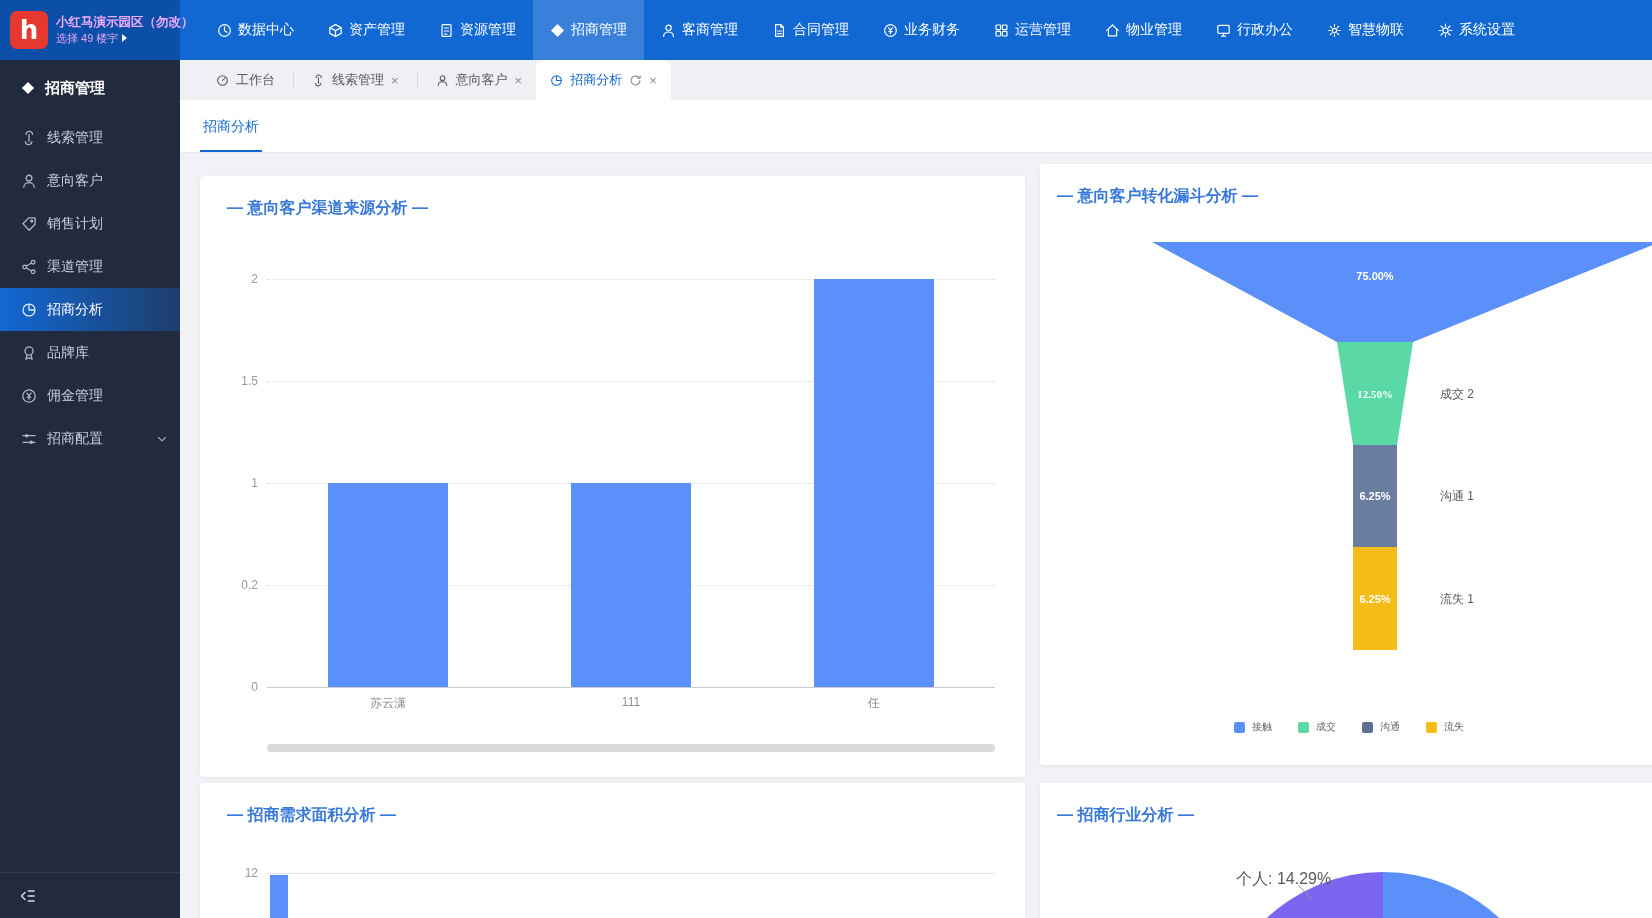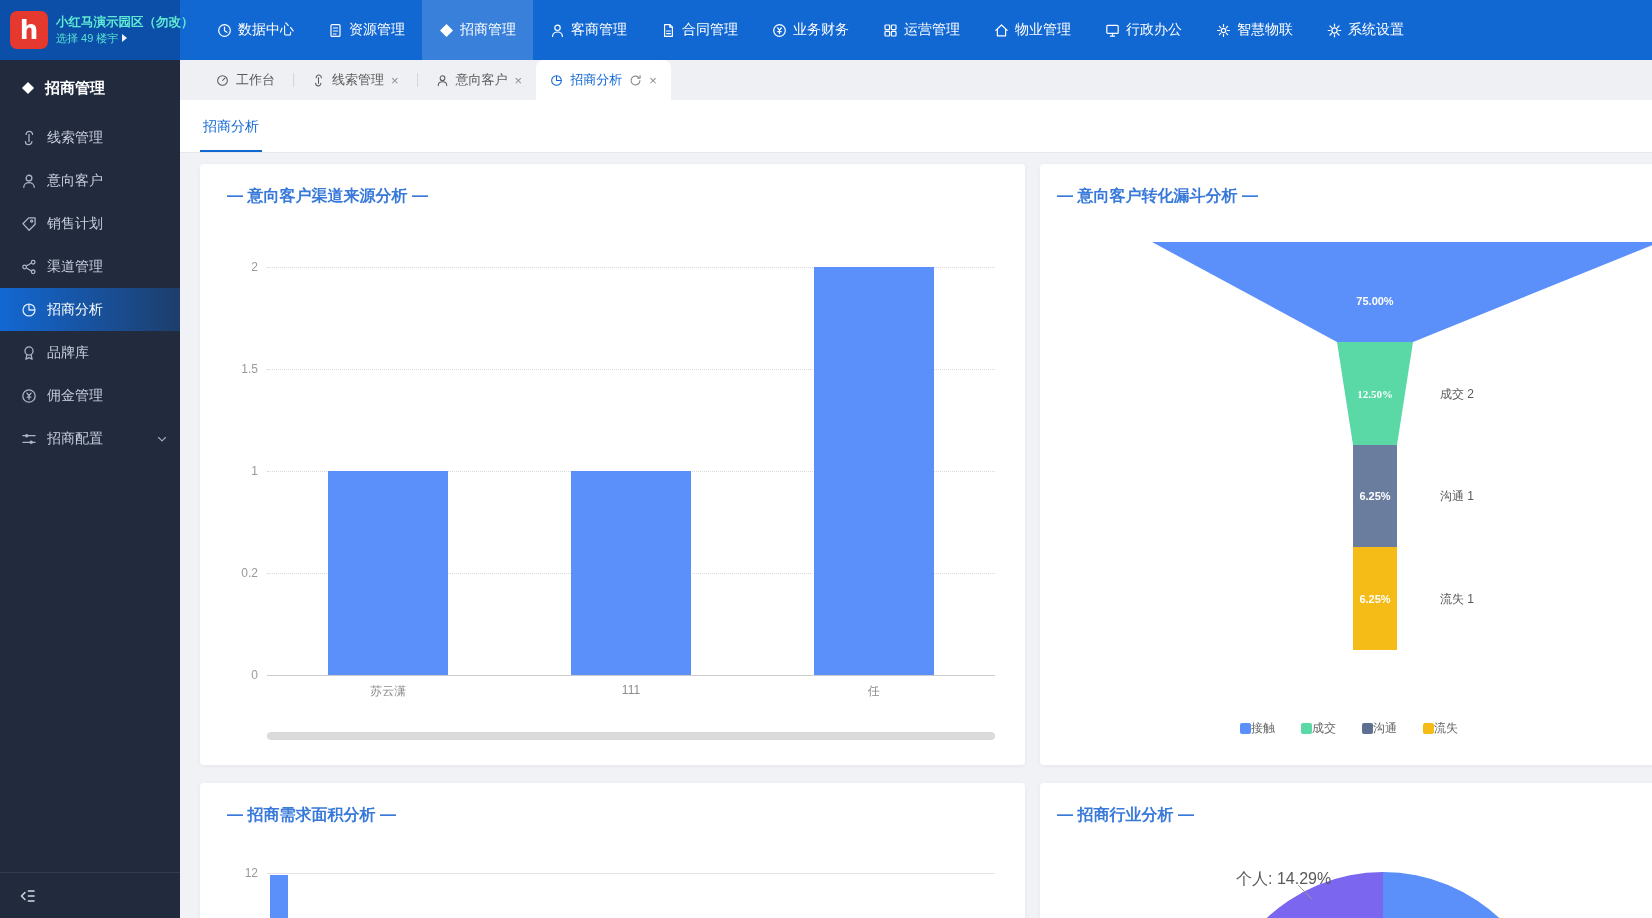--- a/index.html
+++ b/index.html
@@ -7,21 +7,21 @@
     font-family:"Liberation Sans","DejaVu Sans",sans-serif; }
   #app { position:relative; width:1652px; height:918px; overflow:hidden; background:#f0f2f5; }
 
   
   .navbar { position:absolute; left:0; top:0; width:1652px; height:60px; background:#1268D3; z-index:30; }
   .nav-left { position:absolute; left:0; top:0; width:180px; height:60px; background:#0B4FA8;
     display:flex; align-items:center; padding-left:10px; }
   .logo { width:38px; height:38px; background:#E5382E; border-radius:7px; color:#fff;
     font-weight:bold; font-size:26px; display:flex; align-items:center; justify-content:center;
     font-family:"DejaVu Sans",sans-serif; flex:0 0 auto; }
-  .org { margin-left:8px; color:#5eead4; line-height:1.35; }
+  .org { margin-left:8px; color:#f0abfc; line-height:1.35; }
   .org-name { font-size:12.5px; font-weight:bold; white-space:nowrap; }
   .org-sel { font-size:11px; opacity:.95; display:flex; align-items:center; gap:4px; cursor:pointer; }
   .caret-r { width:0; height:0; border-left:5px solid #fff; border-top:4px solid transparent; border-bottom:4px solid transparent; }
   .nav-menu { position:absolute; left:200px; top:0; height:60px; display:flex; }
   .nav-item { display:flex; align-items:center; gap:6px; padding:0 17px; height:60px;
     color:#fff; font-size:14px; cursor:pointer; white-space:nowrap; }
   .nav-item.active { background:rgba(255,255,255,.16); }
   .nav-item svg { width:15px; height:15px; }
 
   
@@ -55,41 +55,41 @@
 
   
   .subtabs { position:absolute; left:180px; top:100px; width:1472px; height:53px; background:#fff;
     border-bottom:1px solid #E6E9F0; z-index:5; }
   .subtab { position:absolute; left:23px; top:0; height:52px; line-height:52px;
     color:#1268D3; font-size:14px; cursor:pointer; }
   .subtab-line { position:absolute; left:20px; top:50px; width:62px; height:2px; background:#1268D3; }
 
   
   .card { position:absolute; background:#fff; border-radius:4px; box-shadow:0 1px 4px rgba(0,0,0,.05); overflow:hidden; }
-  #card1 { left:200px; top:164px; width:825px; height:601px; }
+  #card1 { left:200px; top:176px; width:825px; height:601px; }
   #card2 { left:1040px; top:164px; width:618px; height:601px; }
   #card3 { left:200px; top:783px; width:825px; height:500px; }
   #card4 { left:1040px; top:783px; width:618px; height:500px; }
   .card-title { position:absolute; left:27px; top:22px; font-size:16px; font-weight:bold; color:#3879D9; white-space:nowrap; }
   #card2 .card-title, #card4 .card-title { left:17px; }
 
   
   .ytick { position:absolute; width:42px; text-align:right; font-size:12px; color:#999; }
   .gridline { position:absolute; height:0; border-top:1px dotted #D9D9D9; }
   .axisline { position:absolute; height:0; border-top:1px solid #CCCCCC; }
   .bar { position:absolute; background:#5B8FF9; }
   .xcat { position:absolute; text-align:center; font-size:12px; color:#8c8c8c; }
   .hscroll { position:absolute; height:8px; border-radius:4px; background:#DBDBDB; cursor:pointer; }
 
   
   .f-svg { position:absolute; left:0; top:0; }
   .f-pct { position:absolute; transform:translate(-50%,-50%); color:#fff; font-size:11px; font-weight:bold; white-space:nowrap; }
   .f-rlabel { position:absolute; font-size:12px; color:#595959; white-space:nowrap;text-align:right; }
   .f-legend { position:absolute; left:0; top:556px; width:100%; display:flex; justify-content:center; gap:26px; }
-  .f-legend .li { display:flex; align-items:center; font-size:12px; color:#666; cursor:pointer; }
+  .f-legend .li { display:flex; align-items:center; gap:7px; font-size:10px; color:#666; cursor:pointer; }
   .f-legend .sq { width:11px; height:11px; border-radius:2px; }
 
   
   .pie-label { position:absolute; font-size:16px; color:#595959; white-space:nowrap; }
 </style>
 </head>
 <body>
 
 <svg width="0" height="0" style="position:absolute" aria-hidden="true">
   <defs>
@@ -249,20 +249,26 @@
           <span class="caret-r"></span>
         </div>
       </div>
     </div>
     <div class="nav-menu" id="navMenu">
         <div class="nav-item">
           <svg>
             <use href="#i-clock"></use>
           </svg>
           <span>数据中心</span>
+        </div>
+        <div class="nav-item">
+          <svg>
+            <use href="#i-box"></use>
+          </svg>
+          <span>资产管理</span>
         </div>
         <div class="nav-item">
           <svg>
             <use href="#i-doc"></use>
           </svg>
           <span>资源管理</span>
         </div>
         <div class="nav-item active">
           <svg>
             <use href="#i-diamond"></use>
@@ -451,21 +457,21 @@
   </div>
   <div class="card" id="card2">
     <div class="card-title">— 意向客户转化漏斗分析 —</div>
     <div id="chart2">
         <svg class="f-svg" width="618" height="601">
           <polygon points="112,78 620,78 373,178 297,178" fill="#5B8FF9"></polygon>
           <polygon points="297,178 373,178 357,281 313,281" fill="#5AD8A6"></polygon>
           <polygon points="313,281 357,281 357,383 313,383" fill="#6B7D9E"></polygon>
           <polygon points="313,383 357,383 357,486 313,486" fill="#F5BC18"></polygon>
         </svg>
-        <div class="f-pct" style="left: 335px; top: 137px;">75.00%</div>
+        <div class="f-pct" style="left: 335px; top: 112px;">75.00%</div>
         <div class="f-pct" style="left: 335px; top: 229.5px; font-family: Liberation Serif, serif;">12.50%</div>
         <div class="f-rlabel" style="left: 400px; top: 221.5px;">成交 2</div>
         <div class="f-pct" style="left: 335px; top: 332px;">6.25%</div>
         <div class="f-rlabel" style="left: 400px; top: 324px;">沟通 1</div>
         <div class="f-pct" style="left: 335px; top: 434.5px;">6.25%</div>
         <div class="f-rlabel" style="left: 400px; top: 426.5px;">流失 1</div>
         <div class="f-legend">
           <div class="li">
             <span class="sq" style="background: rgb(91, 143, 249);"></span>
             <span>接触</span>

